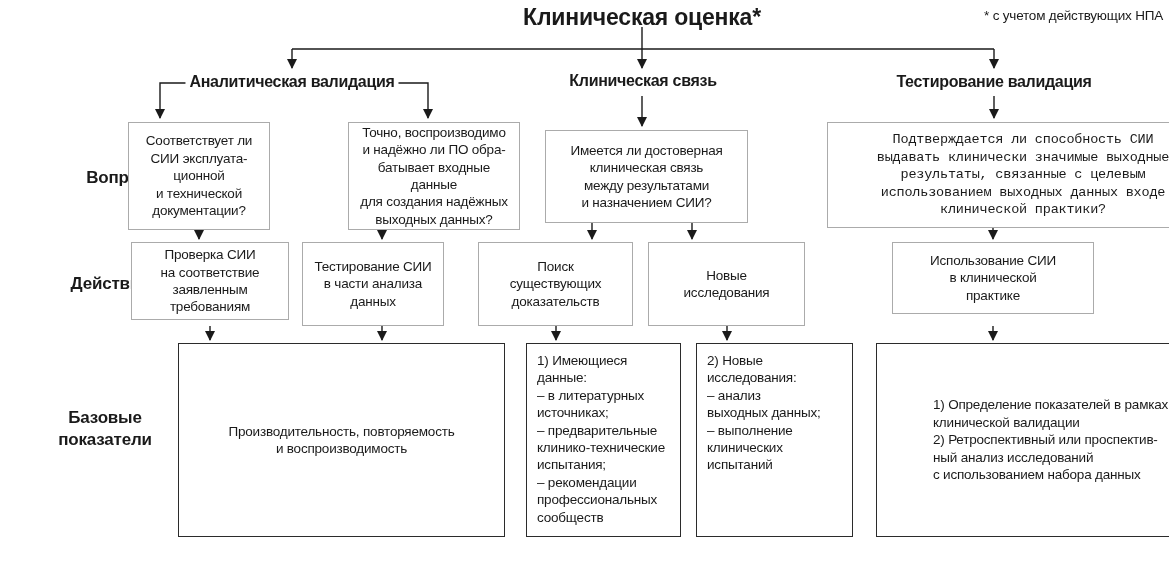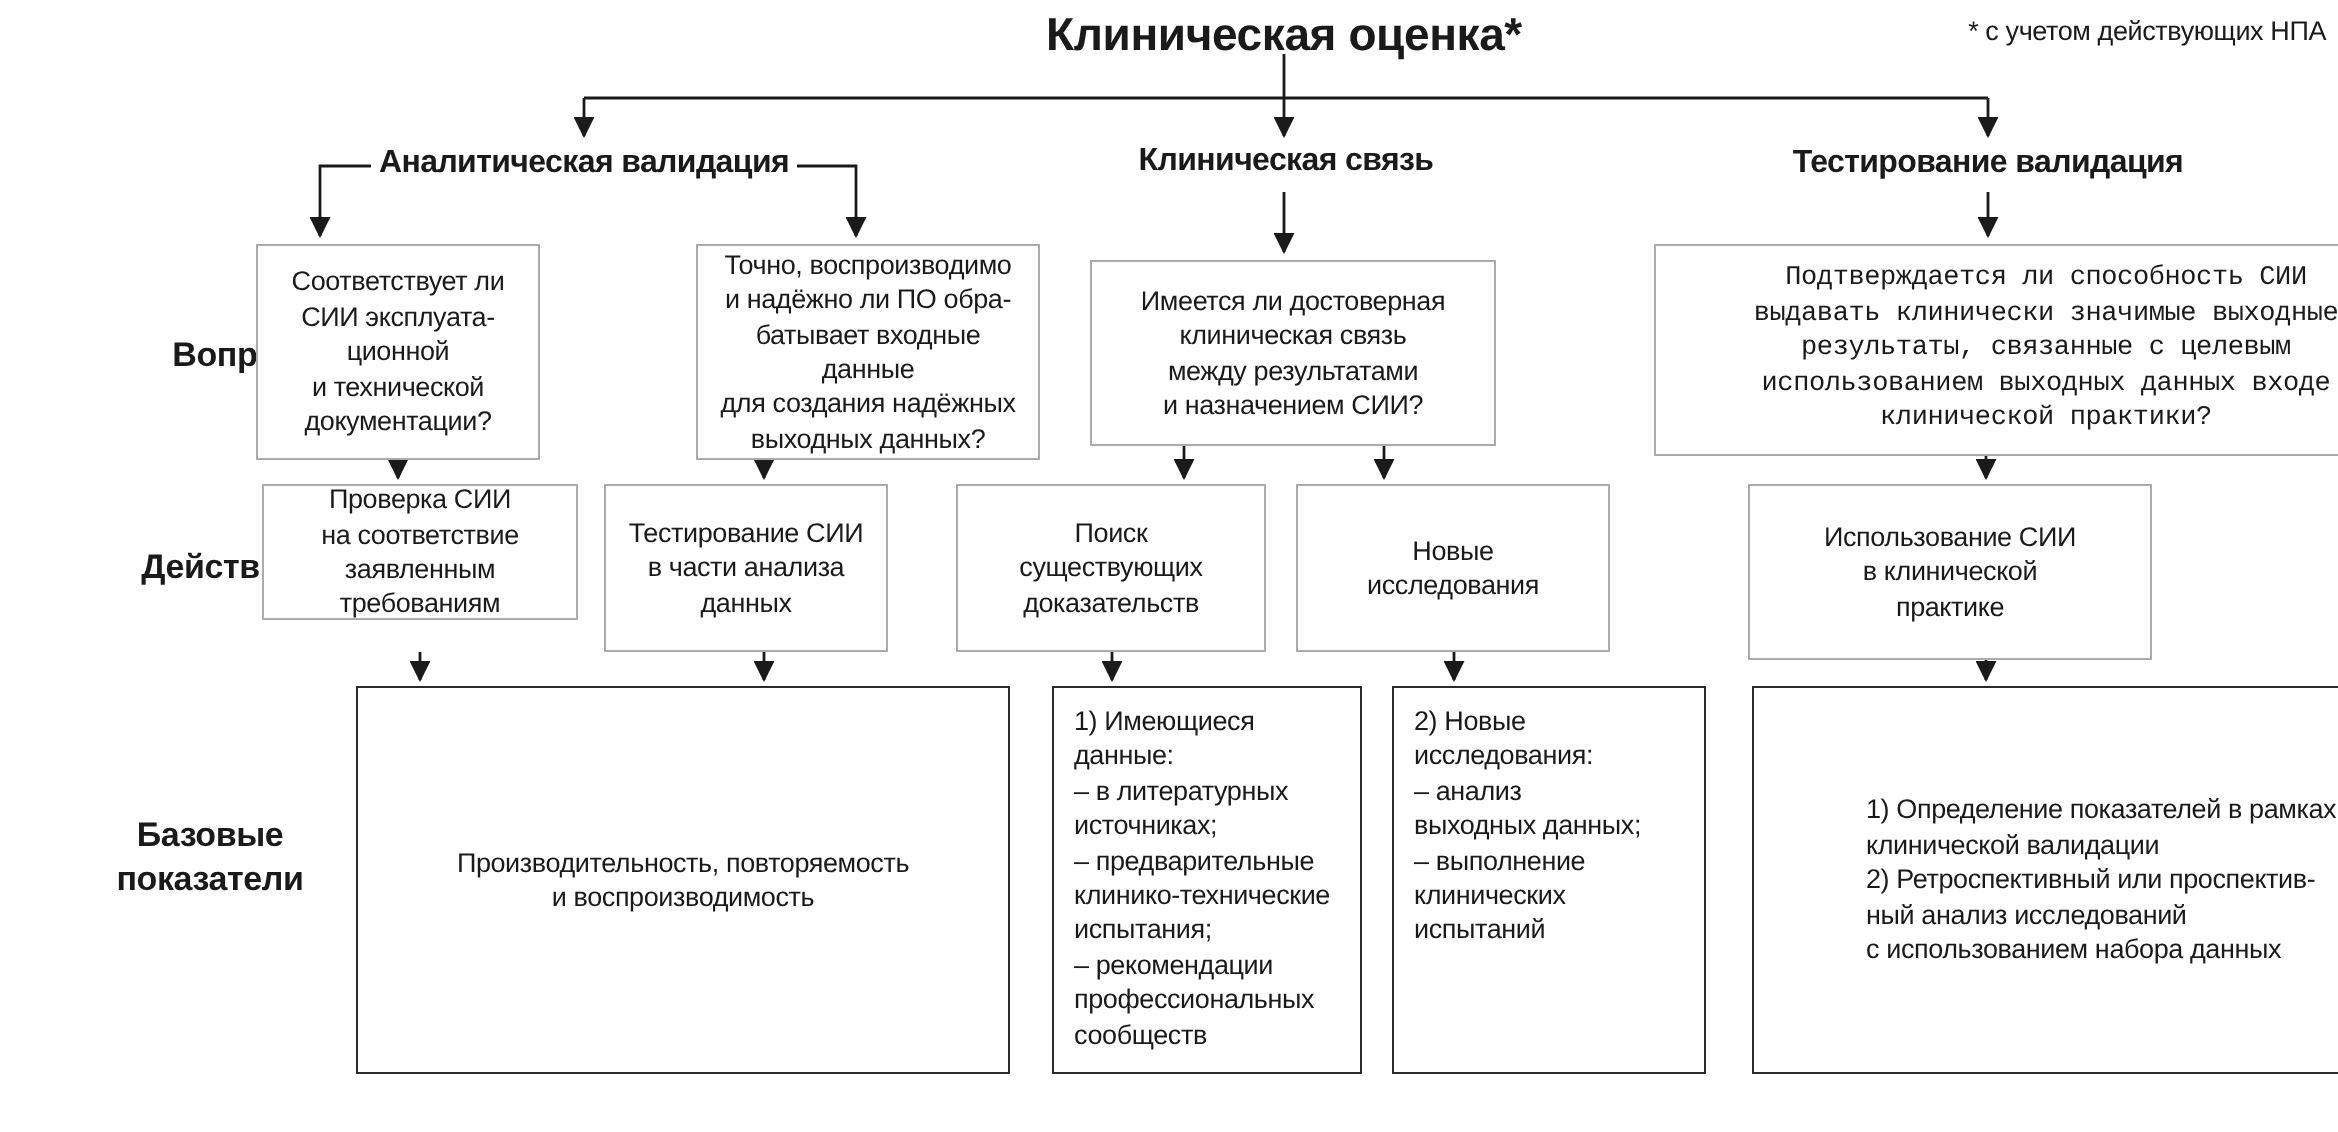--- a/index.html
+++ b/index.html
@@ -40,25 +40,25 @@
   .box.left-center{
     justify-content:flex-start;text-align:left;padding-left:56px;padding-right:10px;
   }
 
   
   .q1{left:128px;top:122px;width:142px;height:108px;}
   .q2{left:300px;top:122px;width:172px;height:108px;margin-left:48px;}
   .q3{left:545px;top:130px;width:203px;height:93px;}
   .q4{left:827px;top:122px;width:392px;height:106px;font-family:Liberation Mono, monospace;}
   
-  .a1{left:131px;top:242px;width:158px;height:68px;}
+  .a1{left:131px;top:242px;width:158px;height:78px;}
   .a2{left:302px;top:242px;width:142px;height:84px;}
   .a3{left:478px;top:242px;width:155px;height:84px;}
   .a4{left:648px;top:242px;width:157px;height:84px;}
-  .a5{left:874px;top:242px;width:202px;height:88px;}
+  .a5{left:892px;top:242px;width:202px;height:72px;}
   
   .b1{left:130px;top:343px;width:327px;height:194px;}
   .b2{left:478px;top:343px;width:155px;height:194px;}
   .b3{left:648px;top:343px;width:157px;height:194px;}
   .b4{left:828px;top:343px;width:325px;height:194px;}
 </style>
 </head>
 <body>
 
 <div class="canvas">

